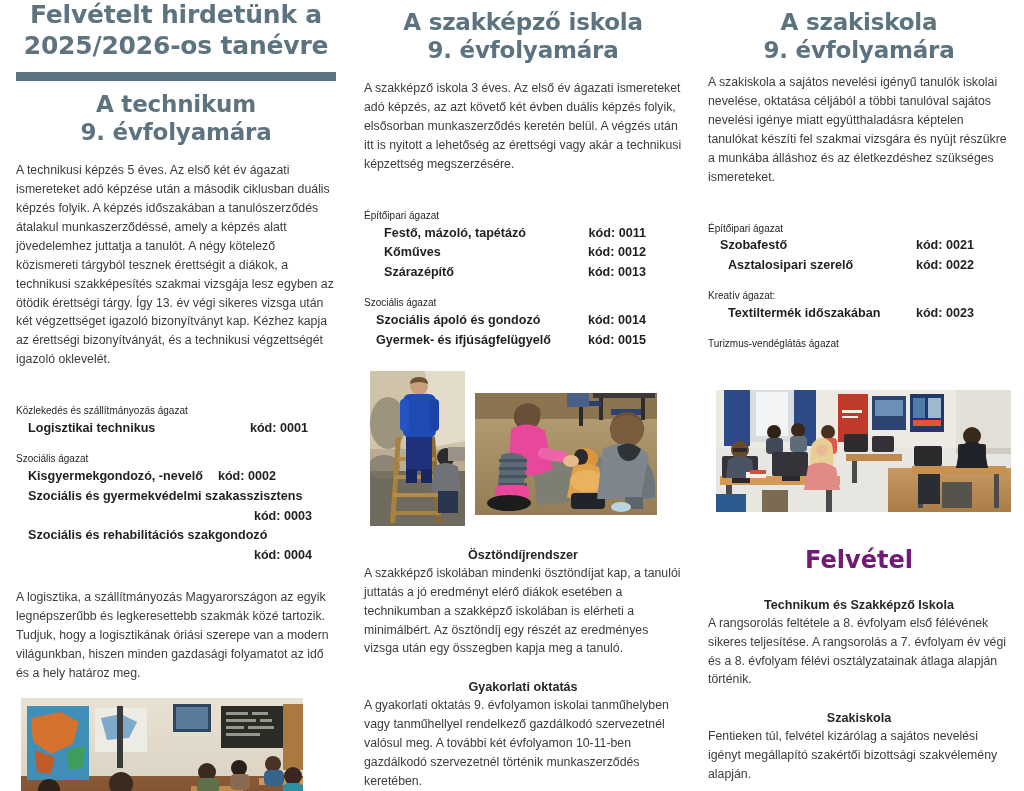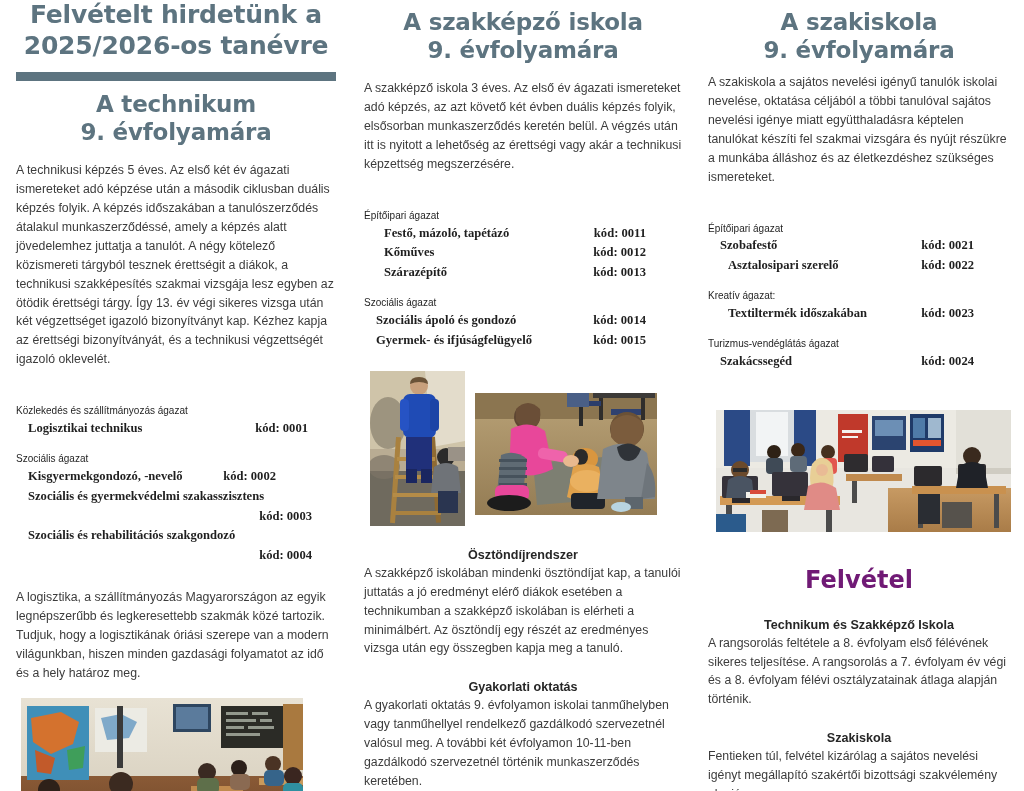--- a/index.html
+++ b/index.html
@@ -93,21 +93,20 @@
     color: #1f1f1f;
     line-height: 1.58;
     margin-top: 12px;
   }
   .prog-row {
     display: flex;
     font-size: 12.6px;
     font-weight: bold;
     color: #1f1f1f;
     line-height: 1.58;
-    font-family: Liberation Serif, serif;
   }
   .prog-name { flex: 0 0 auto; }
   .prog-code { margin-left: auto; font-weight: bold; white-space: nowrap; }
   .prog-row.indent1 .prog-name { padding-left: 12px; }
   .prog-row.indent2 .prog-name { padding-left: 20px; }
   .prog-row.wrap-row {
     display: block;
   }
   .prog-row.wrap-row .prog-name { padding-left: 12px; display: block; }
   .prog-row.wrap-row .prog-code {
@@ -427,24 +426,20 @@
         <span class="prog-code code-right-2">kód: 0022</span>
       </div>
 
       <div class="agazat">Kreatív ágazat:</div>
       <div class="prog-row indent2">
         <span class="prog-name">Textiltermék időszakában</span>
         <span class="prog-code code-right-2">kód: 0023</span>
       </div>
 
       <div class="agazat">Turizmus-vendéglátás ágazat</div>
-      <div class="prog-row indent1">
-        <span class="prog-name">Szakácssegéd</span>
-        <span class="prog-code code-right-2">kód: 0024</span>
-      </div>
     </div>
 
     <div style="height:38px;"></div>
 
     <div class="photo" style="width:295px;height:122px;margin-left:8px;">
       <svg viewBox="0 0 295 122" preserveAspectRatio="none" aria-hidden="true">
         <defs>
           <linearGradient id="c3floor" x1="0" y1="0" x2="0" y2="1">
             <stop offset="0%" stop-color="#c79a63"></stop>
               <stop offset="100%" stop-color="#a97c48"></stop>

